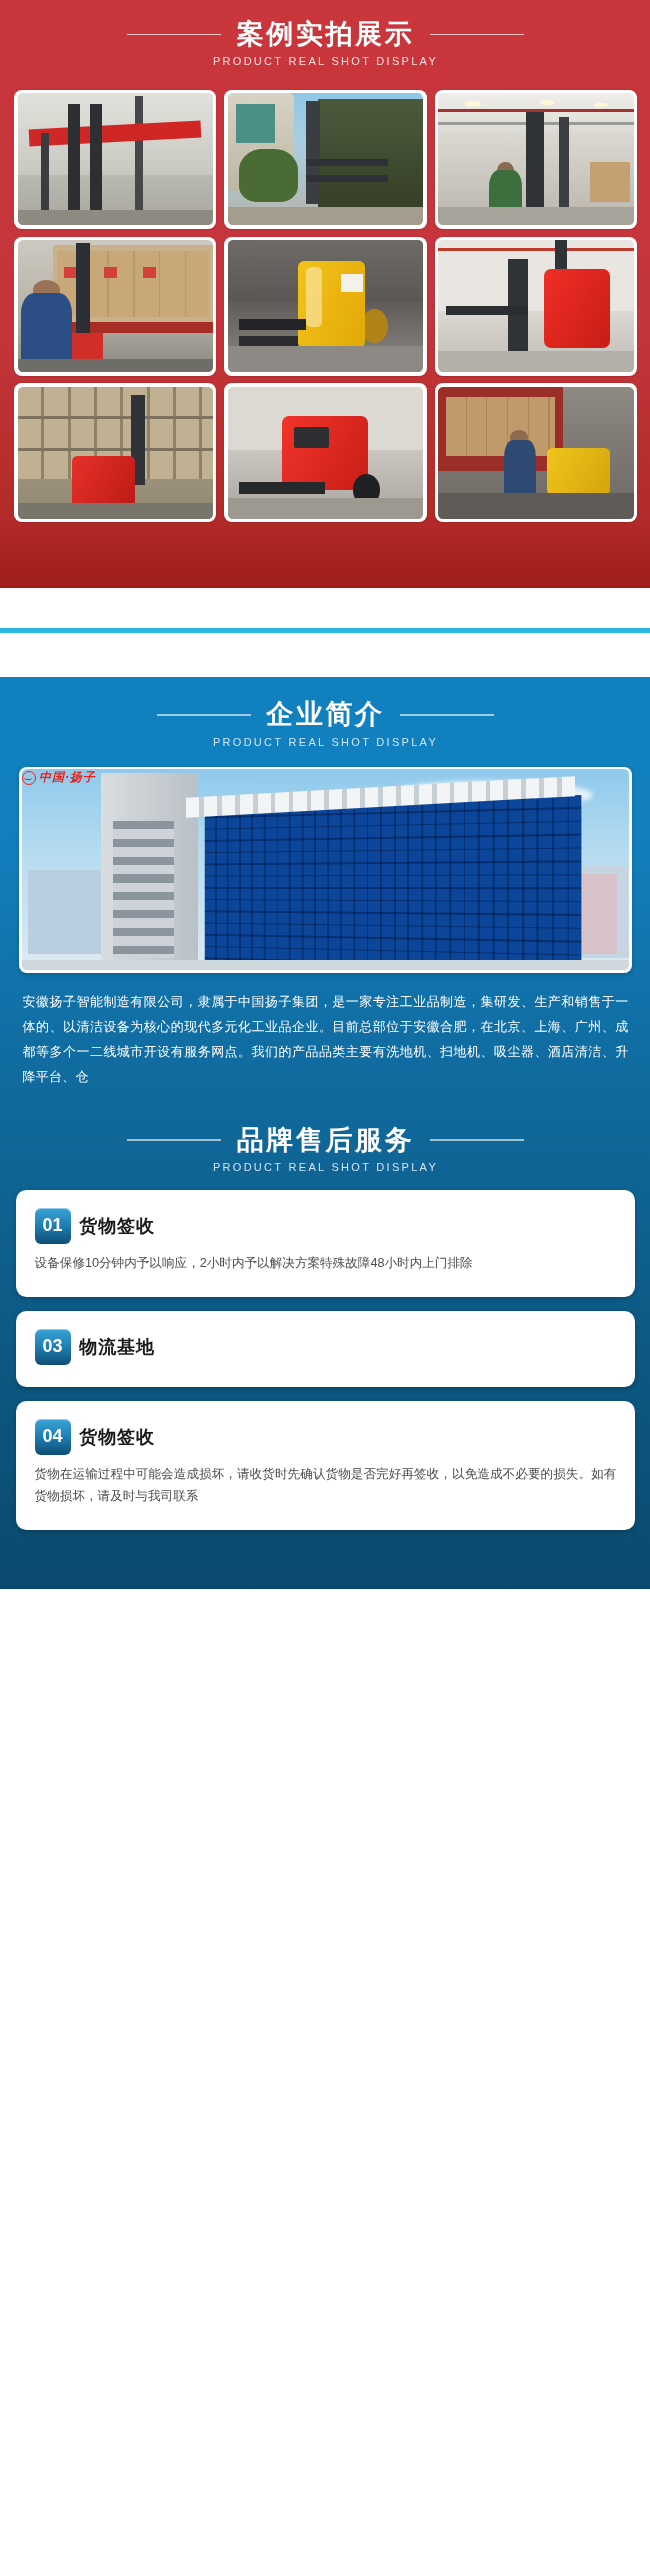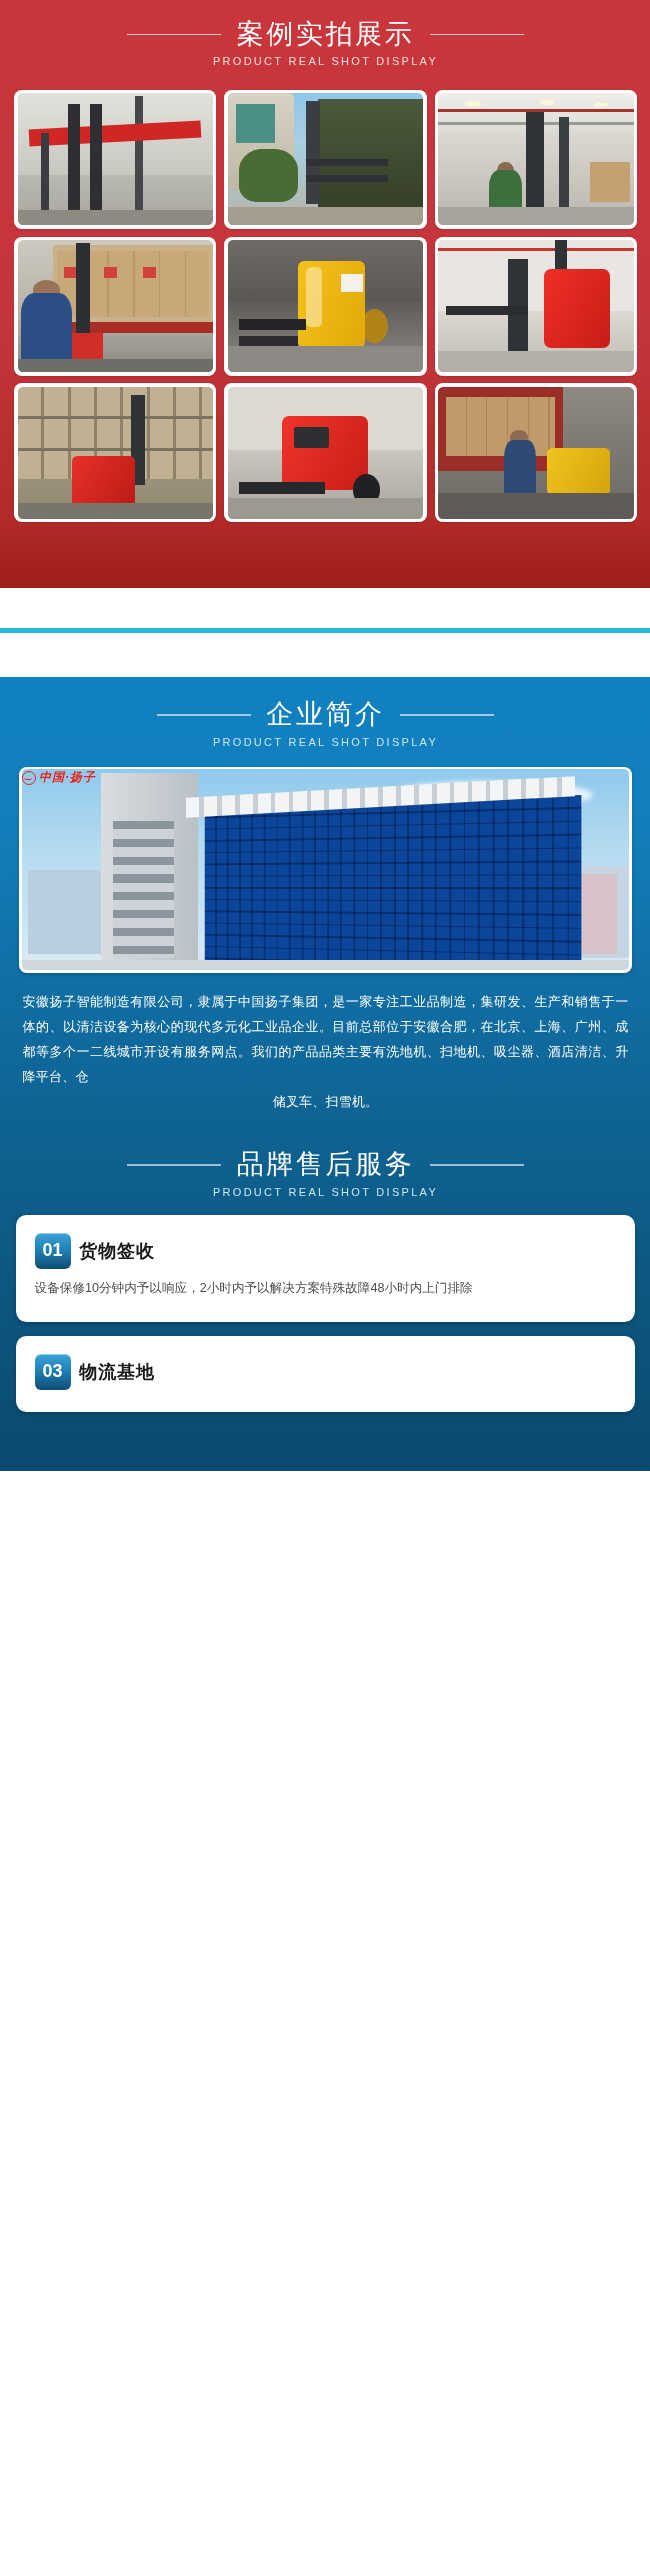--- a/index.html
+++ b/index.html
@@ -15,21 +15,21 @@
     width: 651px;
     background: linear-gradient(180deg, #c9363c 0%, #c4353b 55%, #b22b28 88%, #9e1e19 100%);
     padding: 19px 0 0 0;
   }
   .hdr { text-align: center; position: relative; }
   .hdr-row {
     display: flex; align-items: center; justify-content: center; gap: 15.6px;
   }
   .hdr-line { height: 1.7px; width: 94px; background: rgba(255,255,255,0.72); }
   .hdr-cn {
-    font-size: 27px; font-weight: normal; color: #ffffff;
+    font-size: 27px; font-weight: bold; color: #ffffff;
     letter-spacing: 2.6px; line-height: 1.15; white-space: nowrap;
   }
   .hdr-en {
     font-size: 11px; color: #f6dfe0; letter-spacing: 2.3px;
     margin-top: 5.2px; font-weight: normal;
   }
   .grid {
     display: grid; grid-template-columns: repeat(3, 1fr);
     gap: 7.8px; padding: 22.6px 14px 12px 14px;
   }
@@ -391,21 +391,20 @@
             <span class="mk"></span>
             <span>中国·扬子</span>
           </span>
           <i class="ground"></i>
         </div>
       </div>
     </div>
 
     <div class="blurb">
       <span>安徽扬子智能制造有限公司，隶属于中国扬子集团，是一家专注工业品制造，集研发、生产和销售于一体的、以清洁设备为核心的现代多元化工业品企业。目前总部位于安徽合肥，在北京、上海、广州、成都等多个一二线城市开设有服务网点。我们的产品品类主要有洗地机、扫地机、吸尘器、酒店清洁、升降平台、仓</span>
-      <span class="last">储叉车、扫雪机。</span>
     </div>
 
     <div class="hdr svc-hdr">
       <div class="hdr-row">
         <span class="hdr-line hdr-line-b"></span>
         <span class="hdr-cn">品牌售后服务</span>
         <span class="hdr-line hdr-line-b"></span>
       </div>
       <div class="hdr-en hdr-en-b">PRODUCT REAL SHOT DISPLAY</div>
     </div>
@@ -420,18 +419,25 @@
       </div>
 
 
       <div class="card">
         <div class="card-top">
           <span class="num">03</span>
           <span class="card-title">物流基地</span>
         </div>
       </div>
 
+      <div class="card">
+        <div class="card-top">
+          <span class="num">04</span>
+          <span class="card-title">货物签收</span>
+        </div>
+        <div class="card-body">货物在运输过程中可能会造成损坏，请收货时先确认货物是否完好再签收，以免造成不必要的损失。如有货物损坏，请及时与我司联系</div>
+      </div>
     </div>
     <div class="blue-foot"></div>
   </div>
 
 </div>
 
 
 </body></html>

